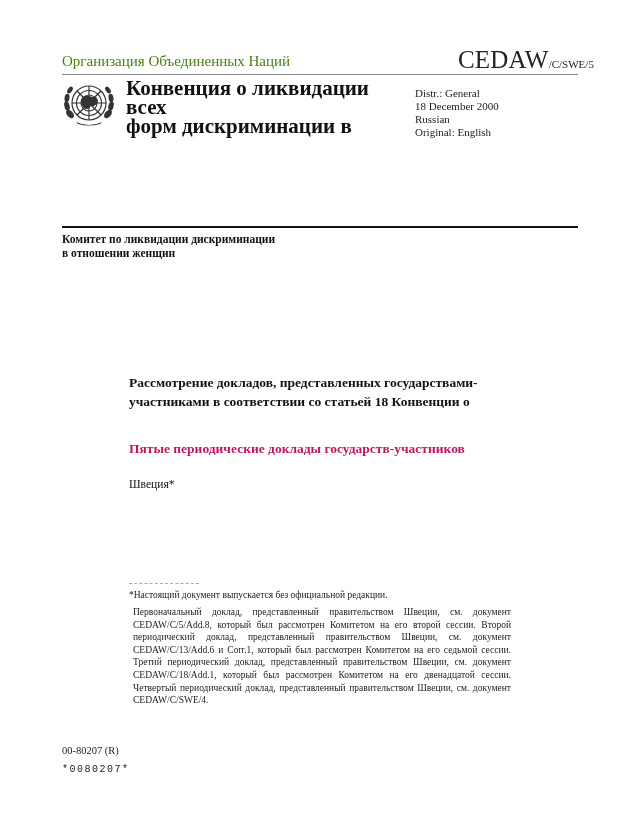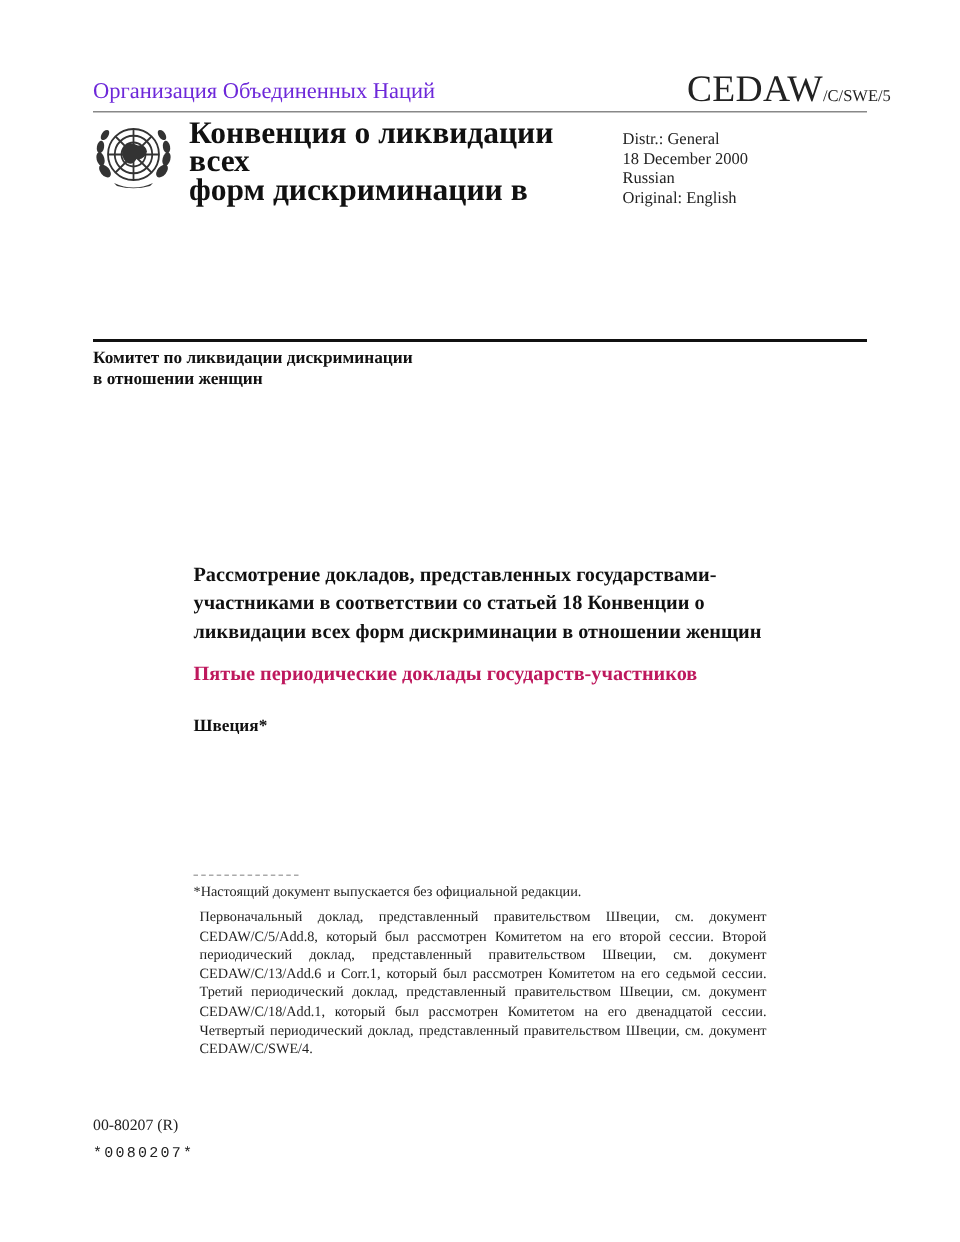--- a/index.html
+++ b/index.html
@@ -2,39 +2,39 @@
 <html><head>
   <meta charset="utf-8">
   <style>
     html, body { margin: 0; padding: 0; background: #ffffff; }
     body {
       width: 640px; height: 828px; position: relative; overflow: hidden;
       font-family: "Liberation Serif", "DejaVu Serif", serif; color: #111;
     }
     .abs { position: absolute; }
 
-    .org-name { left: 62px; top: 53px; font-size: 15px; color: #6d28d9; }
+    .org-name { left: 62px; top: 53px; font-size: 15px; color: #4d7c0f; }
     .symbol-big { left: 458px; top: 46px; font-size: 25px; color: #222; letter-spacing: 0.2px; white-space: nowrap; }
     .symbol-big .sfx { font-size: 11px; letter-spacing: 0; }
 
     .rule-thin { left: 62px; top: 74px; width: 516px; height: 1px; background: #888; }
 
     .emblem { left: 62px; top: 80px; width: 54px; height: 48px; }
 
     .conv-title { left: 126px; top: 79px; font-size: 21px; font-weight: bold; line-height: 19px; width: 260px; color: #111; }
 
     .distr { left: 415px; top: 87px; font-size: 11px; line-height: 13px; color: #222; }
 
     .rule-thick { left: 62px; top: 226px; width: 516px; height: 2px; background: #111; }
 
     .committee { left: 62px; top: 232px; font-size: 11.5px; font-weight: bold; line-height: 14px; color: #111; }
 
     .main-title { left: 129px; top: 373px; width: 440px; font-size: 13.5px; font-weight: bold; line-height: 19px; color: #111; }
     .sub-title { left: 129px; top: 441px; font-size: 13.5px; font-weight: bold; color: #be185d; }
-    .country { left: 129px; top: 478px; font-size: 11.5px; font-weight: bold; color: #111; }
+    .country { left: 129px; top: 478px; font-size: 11.5px; font-weight: normal; color: #111; }
 
     .fn-sep { left: 129px; top: 583px; width: 70px; height: 0; border-top: 1px dashed #aaa; }
     .fn-star { left: 129px; top: 590px; font-size: 9.5px; color: #222; text-align: right; }
     .fn-body { left: 133px; top: 606px; width: 378px; font-size: 9.5px; line-height: 12.6px; text-align: justify; color: #222; }
 
     .doc-num { left: 62px; top: 745px; font-size: 10.5px; color: #222; }
     .barcode-text { left: 62px; top: 764px; font-size: 10px; letter-spacing: 1.5px; font-family: "Liberation Mono", "DejaVu Sans Mono", monospace; color: #222; }
   </style>
 </head>
 <body>
@@ -88,21 +88,20 @@
 <div class="abs rule-thick"></div>
 
 <div class="abs committee">
   <div>Комитет по ликвидации дискриминации</div>
   <div>в отношении женщин</div>
 </div>
 
 <div class="abs main-title">
   <div>Рассмотрение докладов, представленных государствами-</div>
   <div>участниками в соответствии со статьей 18 Конвенции о</div>
-  <div>ликвидации всех форм дискриминации в отношении женщин</div>
 </div>
 
 <div class="abs sub-title">Пятые периодические доклады государств-участников</div>
 
 <div class="abs country">Швеция*</div>
 
 <div class="abs fn-sep"></div>
 <div class="abs fn-star">*Настоящий документ выпускается без официальной редакции.</div>
 <div class="abs fn-body">Первоначальный доклад, представленный правительством Швеции, см. документ CEDAW/C/5/Add.8, который был рассмотрен Комитетом на его второй сессии. Второй периодический доклад, представленный правительством Швеции, см. документ CEDAW/C/13/Add.6 и Corr.1, который был рассмотрен Комитетом на его седьмой сессии. Третий периодический доклад, представленный правительством Швеции, см. документ CEDAW/C/18/Add.1, который был рассмотрен Комитетом на его двенадцатой сессии. Четвертый периодический доклад, представленный правительством Швеции, см. документ CEDAW/C/SWE/4.</div>
 

